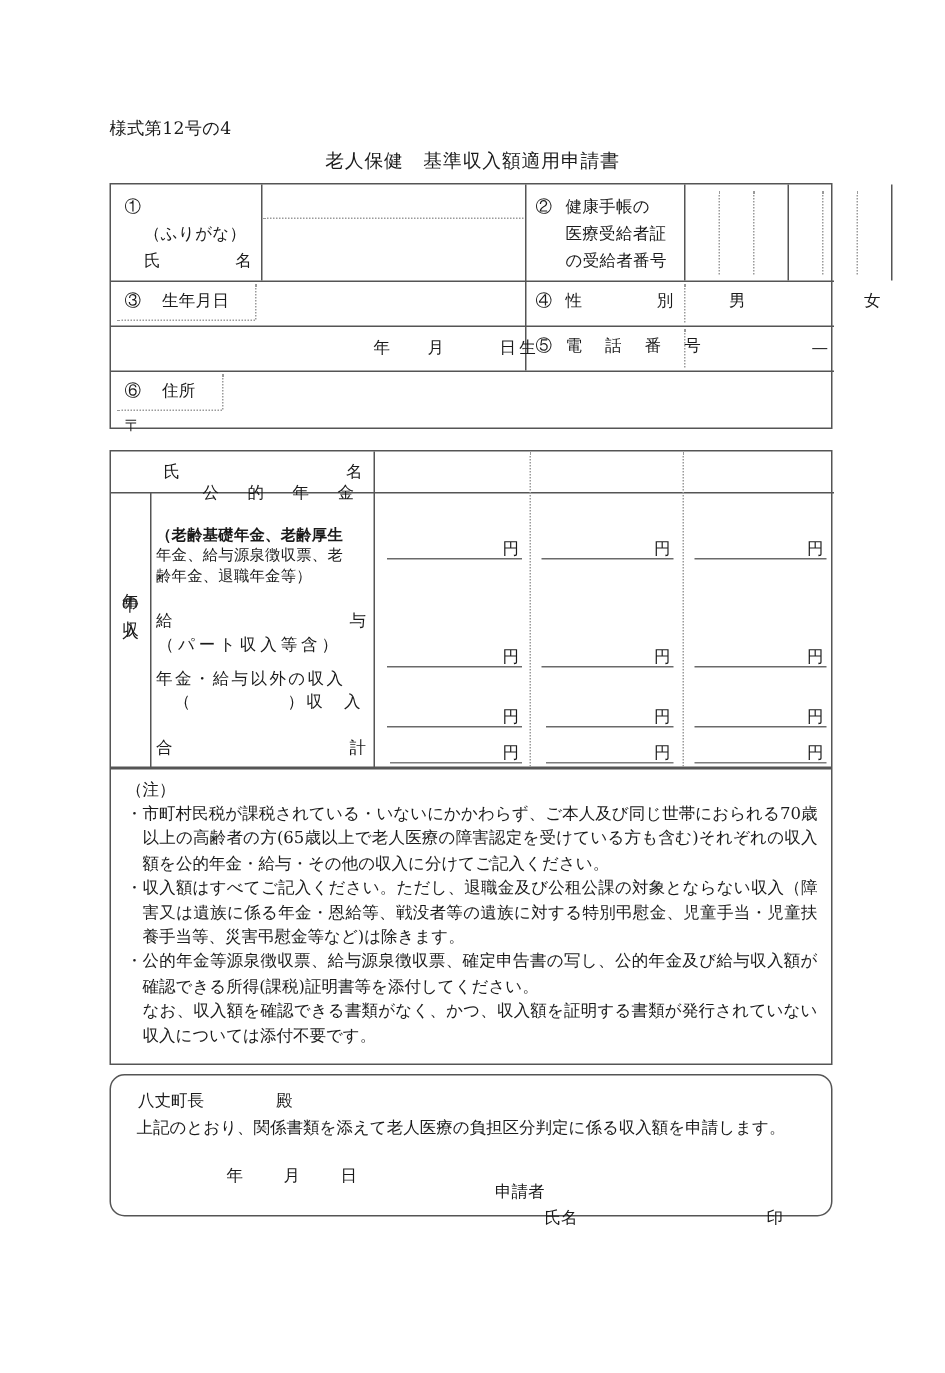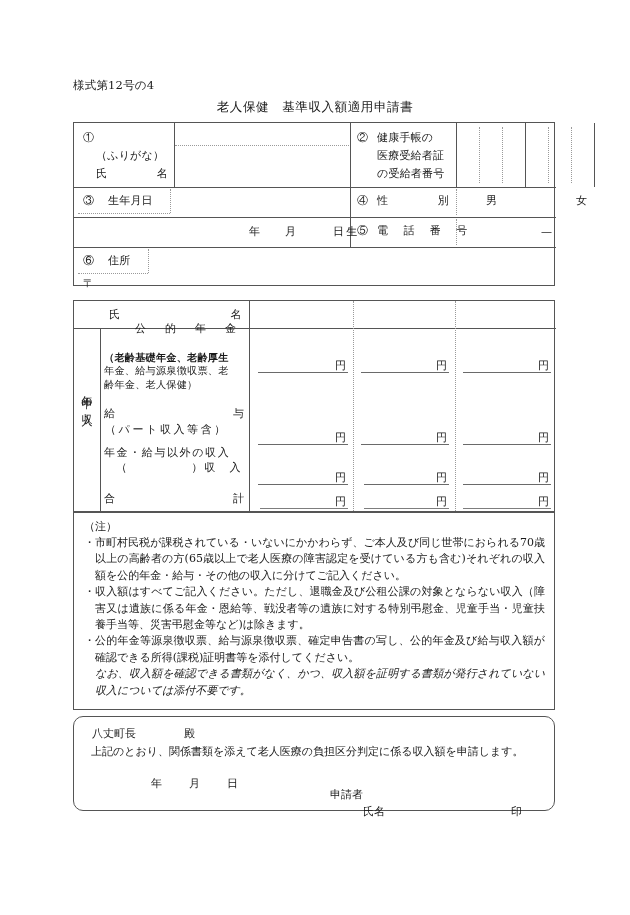--- a/index.html
+++ b/index.html
@@ -144,21 +144,20 @@
   .notes .nitem .bullet {
     position: absolute;
     left: 0;
     top: 0;
   }
   .notes .nsub {
     font-size: 11px;
     line-height: 16.4px;
     padding-left: 11px;
     text-align: justify;
-    font-style: italic;
   }
 
   
   .ftxt {
     position: absolute;
     font-size: 11px;
     line-height: 16px;
     white-space: nowrap;
   }
   .ftxt.wrap { white-space: normal; }
@@ -243,21 +242,21 @@
     <div class="ct sp2" style="left:35px; top:6px;">氏　　　　　　　名</div>
     <div style="position:absolute; left:178px; top:1px; width:99px; height:25px;"></div>
     <div style="position:absolute; left:282px; top:1px; width:97px; height:25px;"></div>
     <div style="position:absolute; left:384px; top:1px; width:96px; height:25px;"></div>
 
     <div class="vtext" style="left:7px; top:86px;">年中の収入</div>
 
     <div class="ct" style="left:61px; top:20px; letter-spacing:4px;">公　的　年　金</div>
     <div class="ct small" style="left:30px; top:49px;font-weight:bold;">（老齢基礎年金、老齢厚生</div>
     <div class="ct small" style="left:30px; top:63px;">年金、給与源泉徴収票、老</div>
-    <div class="ct small" style="left:30px; top:77px;">齢年金、老人保健）</div>
+    <div class="ct small" style="left:30px; top:77px;">齢年金、退職年金等）</div>
 
     <div class="amt" style="left:184px; top:56px; width:90px;">
       <div class="rule" style="width:90px;"></div>
       <div class="yen">円</div>
     </div>
     <div class="amt" style="left:287px; top:56px; width:88px;">
       <div class="rule" style="width:88px;"></div>
       <div class="yen">円</div>
     </div>
     <div class="amt" style="left:389px; top:56px; width:88px;">

